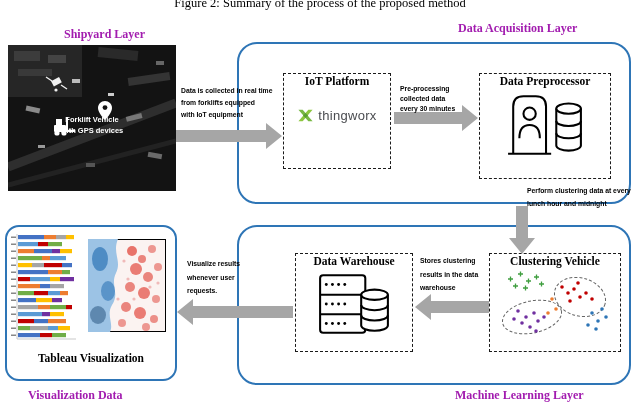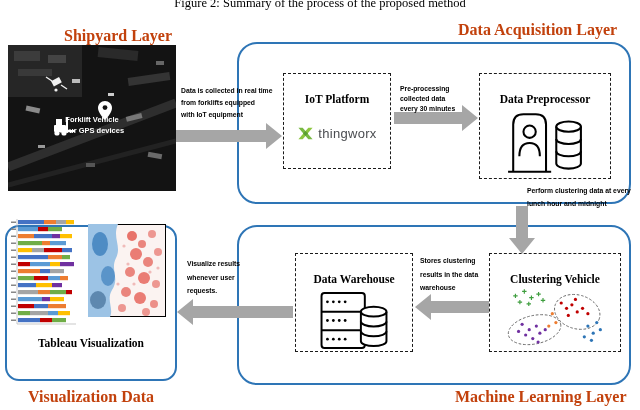--- a/index.html
+++ b/index.html
@@ -3,28 +3,28 @@
 <meta charset="utf-8">
 <style>
   * { margin:0; padding:0; box-sizing:border-box; }
   html,body { background:#fff; }
   .canvas { position:relative; width:640px; height:410px; background:#fff;
             font-family:"Liberation Serif", serif; overflow:hidden; }
 
   .caption { position:absolute; top:-4px; left:0; right:0; text-align:center;
              font-size:12.5px; color:#000; z-index:2; }
 
-  .layer-title { position:absolute; font-weight:bold; font-size:16px; color:#c2410c;
+  .layer-title { position:absolute; font-weight:bold; font-size:12px; color:#a21caf;
                  white-space:nowrap; z-index:2; font-family:"Liberation Serif", serif; }
 
   .layer-box { position:absolute; border:2px solid #2e75b6; background:transparent; z-index:1; }
 
   .dashed-box { position:absolute; border:1px dashed #1a1a1a; background:#fff; z-index:2;
                 display:flex; flex-direction:column; align-items:center; }
-  .dashed-title { font-weight:bold; font-size:11.5px; color:#000; margin-top:19px;
+  .dashed-title { font-weight:bold; font-size:11.5px; color:#000; margin-top:1px;
                   font-family:"Liberation Serif", serif; white-space:nowrap; }
 
   .note { position:absolute; font-family:"Liberation Sans", sans-serif; font-weight:bold;
           font-size:6.8px; color:#000; z-index:6; }
 
   .arrow { position:absolute; z-index:5; }
 
   .satellite { position:absolute; left:8px; top:45px; width:168px; height:108px;
                background:#131313; z-index:2; }
   .sat-label { position:absolute; left:0; right:0; bottom:16px; text-align:center;
@@ -91,21 +91,21 @@
         <circle cx="16" cy="16" r="2.6"></circle>
       </g>
 
       <g transform="translate(90,56)">
         <path d="M7,0 C3.1,0 0,3.1 0,7 C0,12.2 7,19 7,19 C7,19 14,12.2 14,7 C14,3.1 10.9,0 7,0 Z" fill="#fff"></path>
         <circle cx="7" cy="6.6" r="2.4" fill="#131313"></circle>
       </g>
     </svg>
     <div class="sat-label">
       <span>Forklift Vehicle</span><br>
-      <span>hour GPS devices</span>
+      <span>with GPS devices</span>
     </div>
   </div>
 
   <div class="dashed-box" style="left:283px; top:73px; width:108px; height:96px;">
     <div class="dashed-title">IoT Platform</div>
     <div class="logo-row">
       <svg width="17" height="17" viewBox="0 0 24 24">
         <path fill="#78b843" d="M2,4 h6 l14,16 h-6 z"></path>
         <path fill="#8dc63f" d="M22,4 h-6 l-14,16 h6 z"></path>
         <rect x="9.5" y="9.5" width="5" height="5" fill="#5a9e32" transform="rotate(45 12 12)"></rect>
@@ -205,21 +205,21 @@
       </g>
       <g fill="#fff" stroke="#000" stroke-width="2">
         <path d="M44,22 L44,52 A13,5 0 0 0 70,52 L70,22"></path>
         <ellipse cx="57" cy="22" rx="13" ry="5"></ellipse>
         <path d="M44,32 A13,5 0 0 0 70,32" fill="none"></path>
         <path d="M44,42 A13,5 0 0 0 70,42" fill="none"></path>
       </g>
     </svg>
   </div>
 
-  <div style="position:absolute; left:5px; top:210px; width:172px; height:156px; z-index:2;">
+  <div style="position:absolute; left:5px; top:225px; width:172px; height:156px; z-index:2;">
     <svg class="viz-img" style="left:5px; top:7px;" width="76" height="112" viewBox="0 0 76 112">
       <g transform="translate(8,3)">
         <g transform="translate(0,0)">
             <rect x="-7" y="1.5" width="5" height="1.5" fill="#888"></rect>
             <rect width="26" height="4.2" fill="#4472c4"></rect>
             <rect x="26" width="12" height="4.2" fill="#ed7d31"></rect>
             <rect x="38" width="10" height="4.2" fill="#a5a5a5"></rect>
             <rect x="48" width="8" height="4.2" fill="#ffc000"></rect>
           </g>
         <g transform="translate(0,7)">

